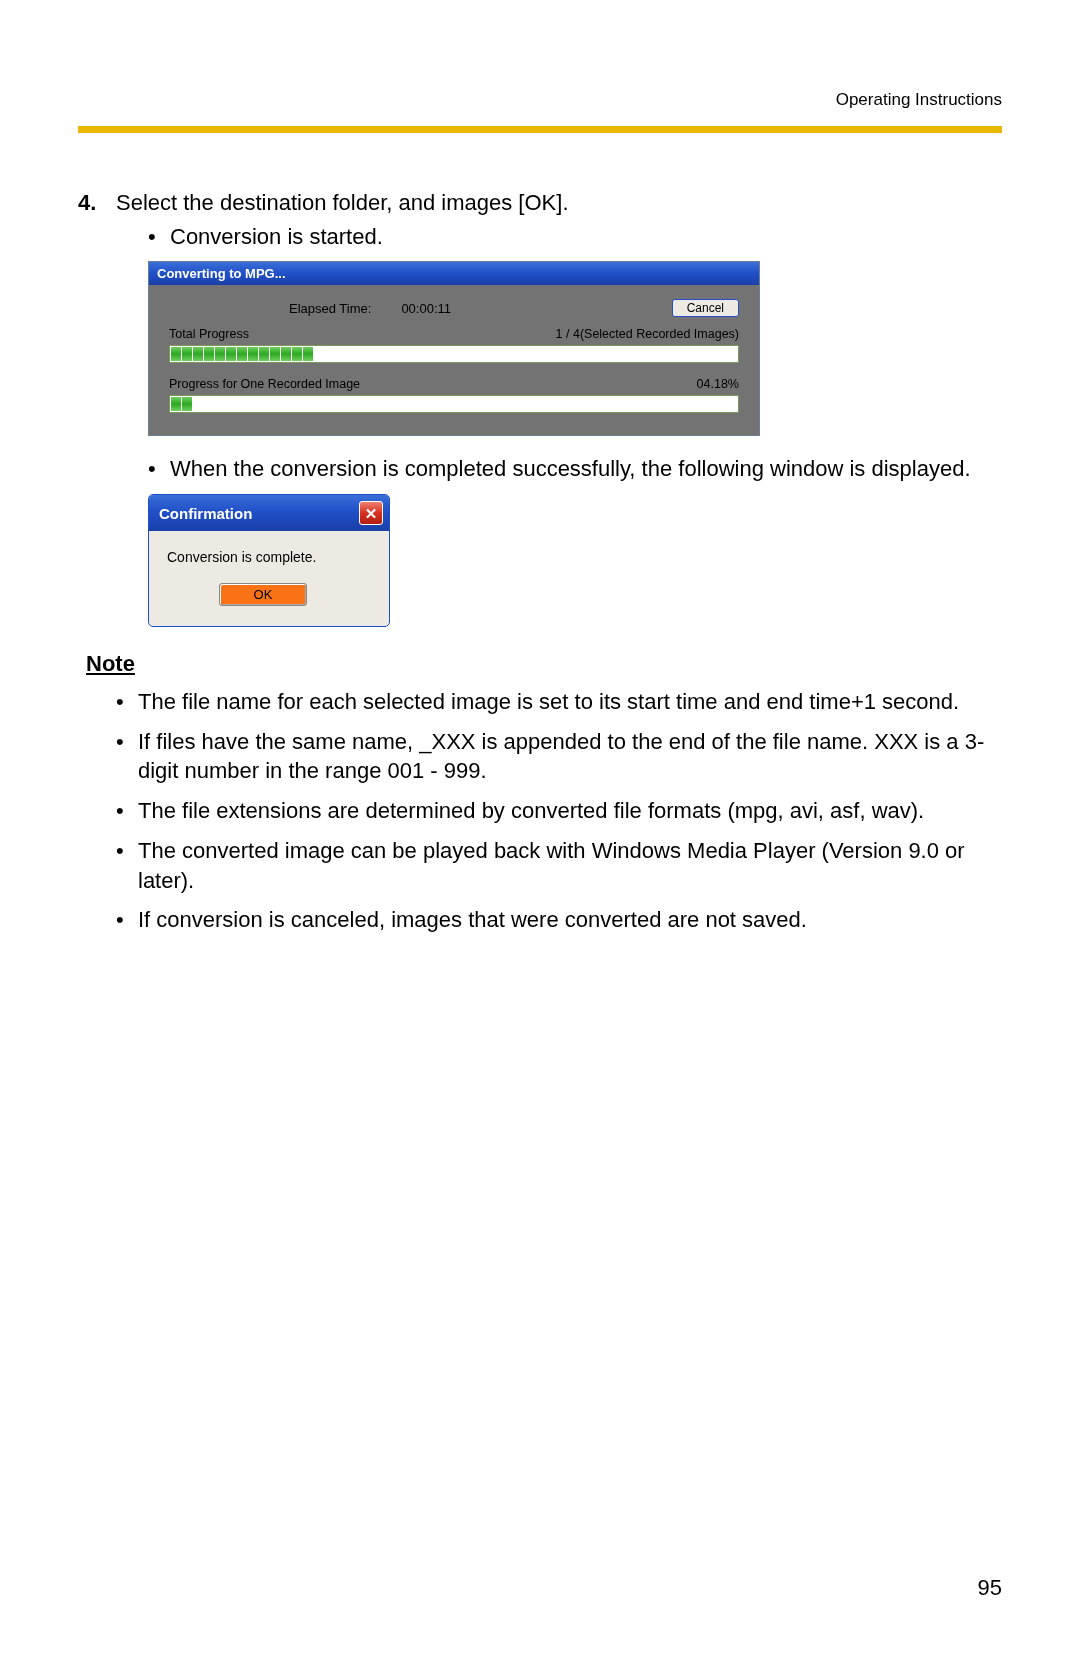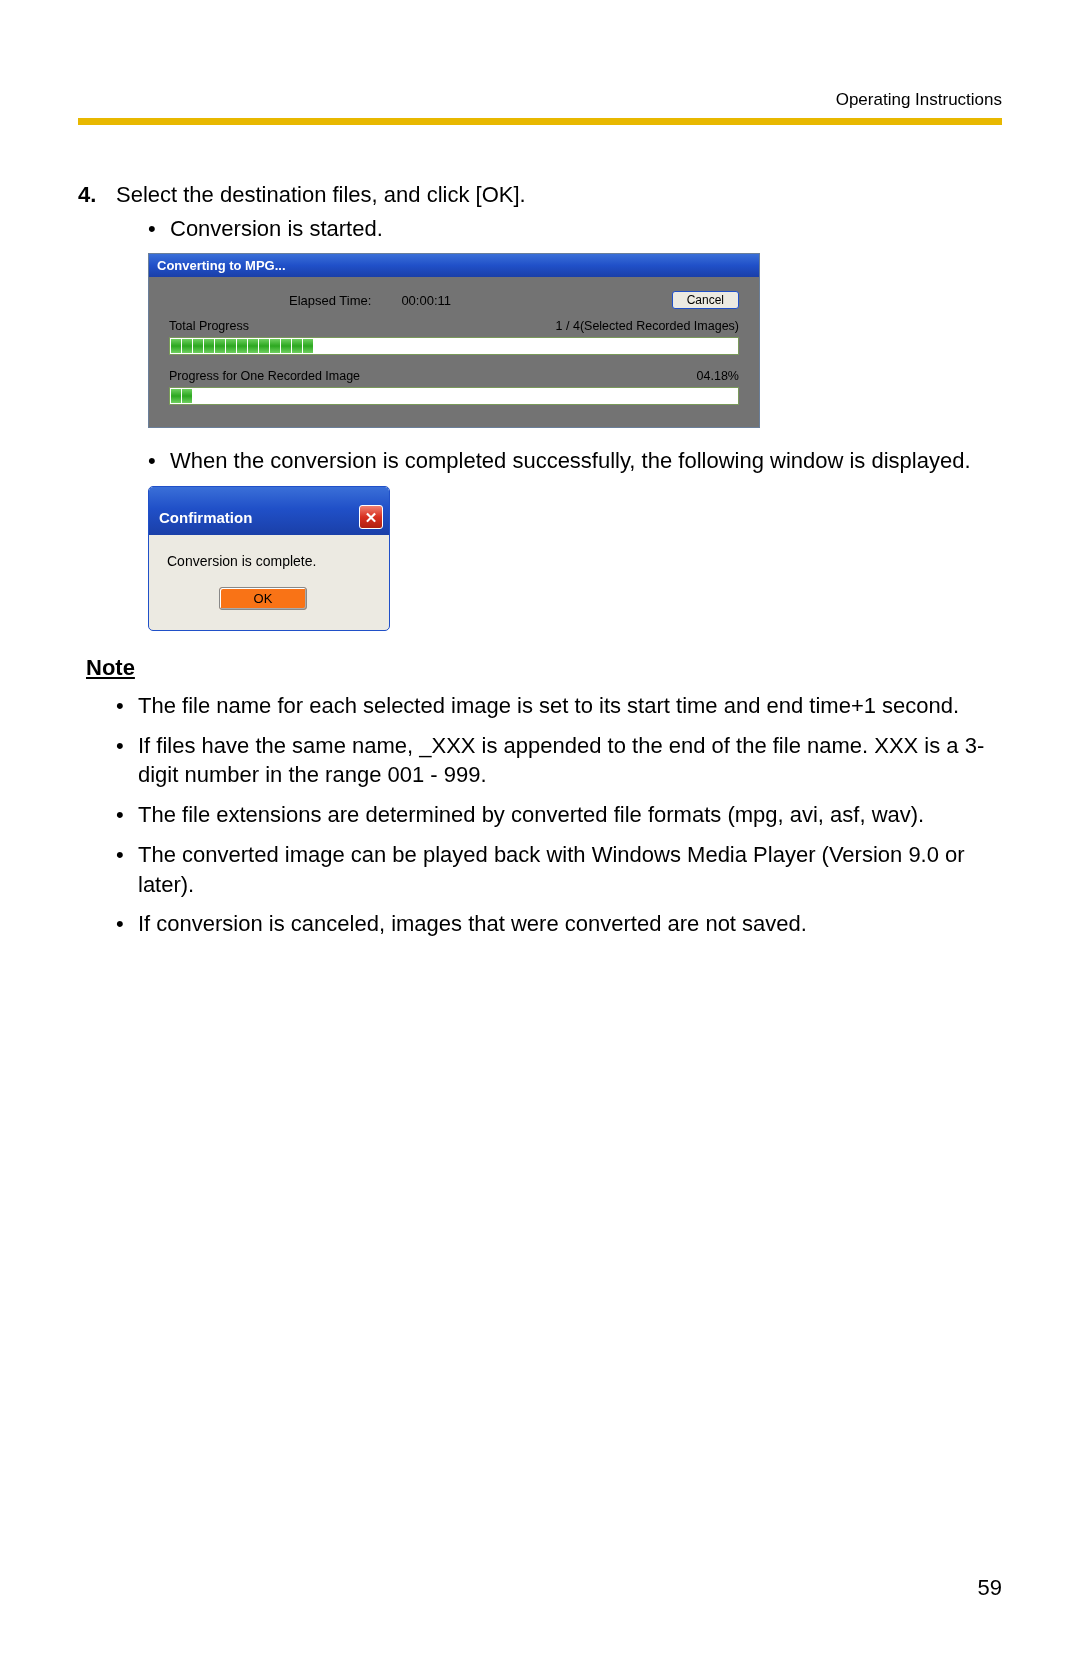--- a/index.html
+++ b/index.html
@@ -16,21 +16,21 @@
     padding: 90px 78px 60px 78px;
     box-sizing: border-box;
     width: 100%;
     height: 100%;
     position: relative;
   }
   .header-text {
     text-align: right;
     font-size: 17px;
     color: #000;
-    margin-bottom: 8px;
+    margin-bottom: 16px;
   }
   .header-rule {
     height: 7px;
     background: #e8b800;
     margin-bottom: 55px;
   }
   .step-row {
     display: flex;
     font-size: 22px;
     line-height: 1.35;
@@ -147,21 +147,21 @@
     border-radius: 5px;
     overflow: hidden;
     background: #eceae2;
     font-family: Tahoma, Arial, sans-serif;
   }
   .titlebar-confirm {
     background: linear-gradient(to bottom, #3a6fd8 0%, #2050c8 45%, #1a3fa8 100%);
     color: #fff;
     font-weight: bold;
     font-size: 15px;
-    padding: 18px 6px 6px 10px;
+    padding: 6px 6px 6px 10px;
     display: flex;
     align-items: center;
     justify-content: space-between;
     border-top-left-radius: 4px;
     border-top-right-radius: 4px;
   }
   .close-btn {
     width: 22px;
     height: 22px;
     background: linear-gradient(to bottom, #f08070 0%, #d83020 50%, #b02010 100%);
@@ -220,21 +220,21 @@
 </head>
 <body>
 
 <div class="page">
 
   <div class="header-text">Operating Instructions</div>
   <div class="header-rule"></div>
 
   <div class="step-row">
     <div class="step-num">4.</div>
-    <div class="step-text">Select the destination files, and click [OK].</div>
+    <div class="step-text">Select the destination folder, and images [OK].</div>
   </div>
 
   <div class="sub-list">
     <div class="sub-list-row">
       <div class="bullet">•</div>
       <div class="bullet-text">Conversion is started.</div>
     </div>
   </div>
 
   <div class="screenshot-box">
@@ -323,14 +323,14 @@
     <div class="note-row">
       <div class="bullet">•</div>
       <div class="bullet-text">The converted image can be played back with Windows Media Player (Version 9.0 or later).</div>
     </div>
     <div class="note-row">
       <div class="bullet">•</div>
       <div class="bullet-text">If conversion is canceled, images that were converted are not saved.</div>
     </div>
   </div>
 
-  <div class="page-number">59</div>
+  <div class="page-number">95</div>
 </div>
 
 </body></html>

